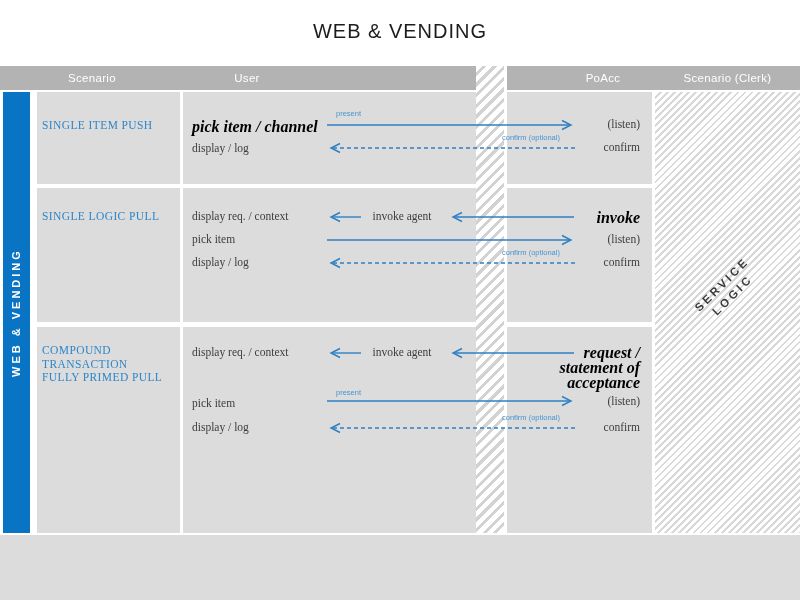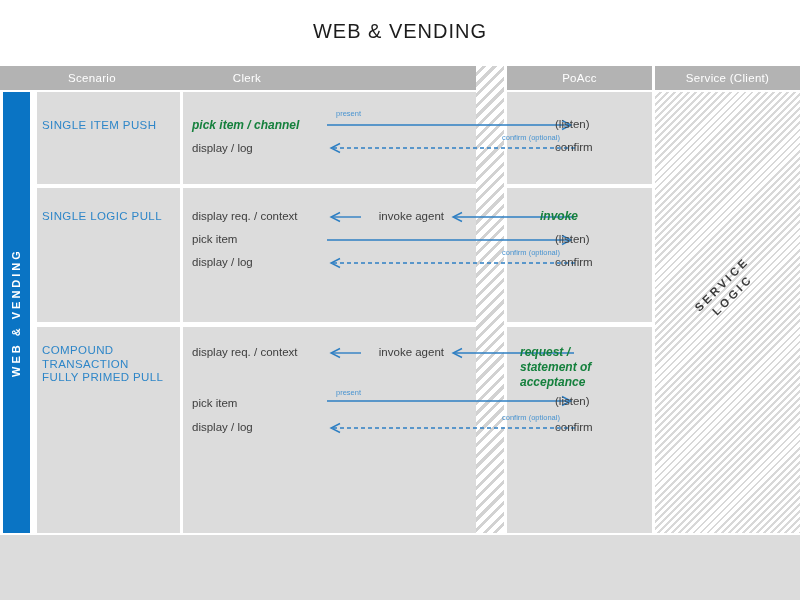--- a/index.html
+++ b/index.html
@@ -17,21 +17,21 @@
   .hcell{
     position:absolute;top:66px;height:24px;background:#b3b3b3;
     color:#ffffff;font-size:11.5px;line-height:24px;text-align:center;
     letter-spacing:.3px;z-index:1;
   }
   .h-scenario{left:0;width:184px;}
   .h-userclient{left:183px;width:294px;}
   .h-userclient .sub{position:absolute;top:0;height:24px;line-height:24px;text-align:center;}
   .h-user{left:0;width:128px;}
   .h-client{left:156px;width:138px;margin-top:24px;}
-  .h-poacc{left:507px;width:145px;}
+  .h-poacc{left:507px;width:128px;padding-left:32px;}
   .h-service{left:655px;width:145px;}
   
   .panel{position:absolute;background:#dcdcdc;z-index:1;}
   .sc-seg{left:37px;width:143px;}
   .main-seg{left:183px;width:294px;}
   .po-seg{left:507px;width:145px;}
   .r1{top:92px;height:92px;}
   .r2{top:188px;height:134px;}
   .r3{top:327px;height:206px;}
   .footer{left:0;top:535px;width:800px;height:65px;}
@@ -54,44 +54,44 @@
   .service-col{
     position:absolute;left:655px;top:92px;width:145px;height:441px;z-index:1;
     background:repeating-linear-gradient(135deg,#ffffff 0 3px,#d8d8d8 3px 5px);
   }
   .service-label{
     position:absolute;left:0;top:183px;width:145px;text-align:center;
     transform:rotate(-45deg);color:#3c3c3c;font-weight:600;
     font-size:11.5px;letter-spacing:3px;line-height:15px;z-index:2;
   }
   
-  .txt{position:absolute;z-index:6;font-size:11.5px;color:#3d3d3d;white-space:nowrap;}
+  .txt{position:absolute;z-index:6;font-size:11.5px;color:#3d3d3d;white-space:nowrap;font-family:Liberation Serif, serif;}
   .blue{color:#2e86c8;letter-spacing:.4px;}
-  .strong{color:#15803d;font-weight:bold;font-style:italic;font-size:12px;}
+  .strong{color:#000000;font-weight:bold;font-style:italic;font-size:16px;}
   .small-lbl{position:absolute;z-index:6;font-size:7.5px;color:#4a94d0;white-space:nowrap;}
-  .ralign{text-align:left;}
-  .calign{text-align:right;}
+  .ralign{text-align:right;}
+  .calign{text-align:center;}
   .sc-block{line-height:13.5px;}
   .po-block{line-height:15px;white-space:nowrap;}
   
   .arr{position:absolute;z-index:6;display:block;}
 </style>
 </head>
 <body>
 <div class="canvas">
 
   <div class="page-title">WEB &amp; VENDING</div>
 
   <div class="hcell h-scenario">Scenario</div>
   <div class="hcell h-userclient">
-    <span class="sub h-user">Clerk</span>
+    <span class="sub h-user">User</span>
     <span class="sub h-client">Client</span>
   </div>
   <div class="hcell h-poacc">PoAcc</div>
-  <div class="hcell h-service">Service (Client)</div>
+  <div class="hcell h-service">Scenario (Clerk)</div>
 
   <div class="panel sc-seg r1"></div>
   <div class="panel main-seg r1"></div>
   <div class="panel po-seg r1"></div>
   <div class="panel sc-seg r2"></div>
   <div class="panel main-seg r2"></div>
   <div class="panel po-seg r2"></div>
   <div class="panel sc-seg r3"></div>
   <div class="panel main-seg r3"></div>
   <div class="panel po-seg r3"></div>

